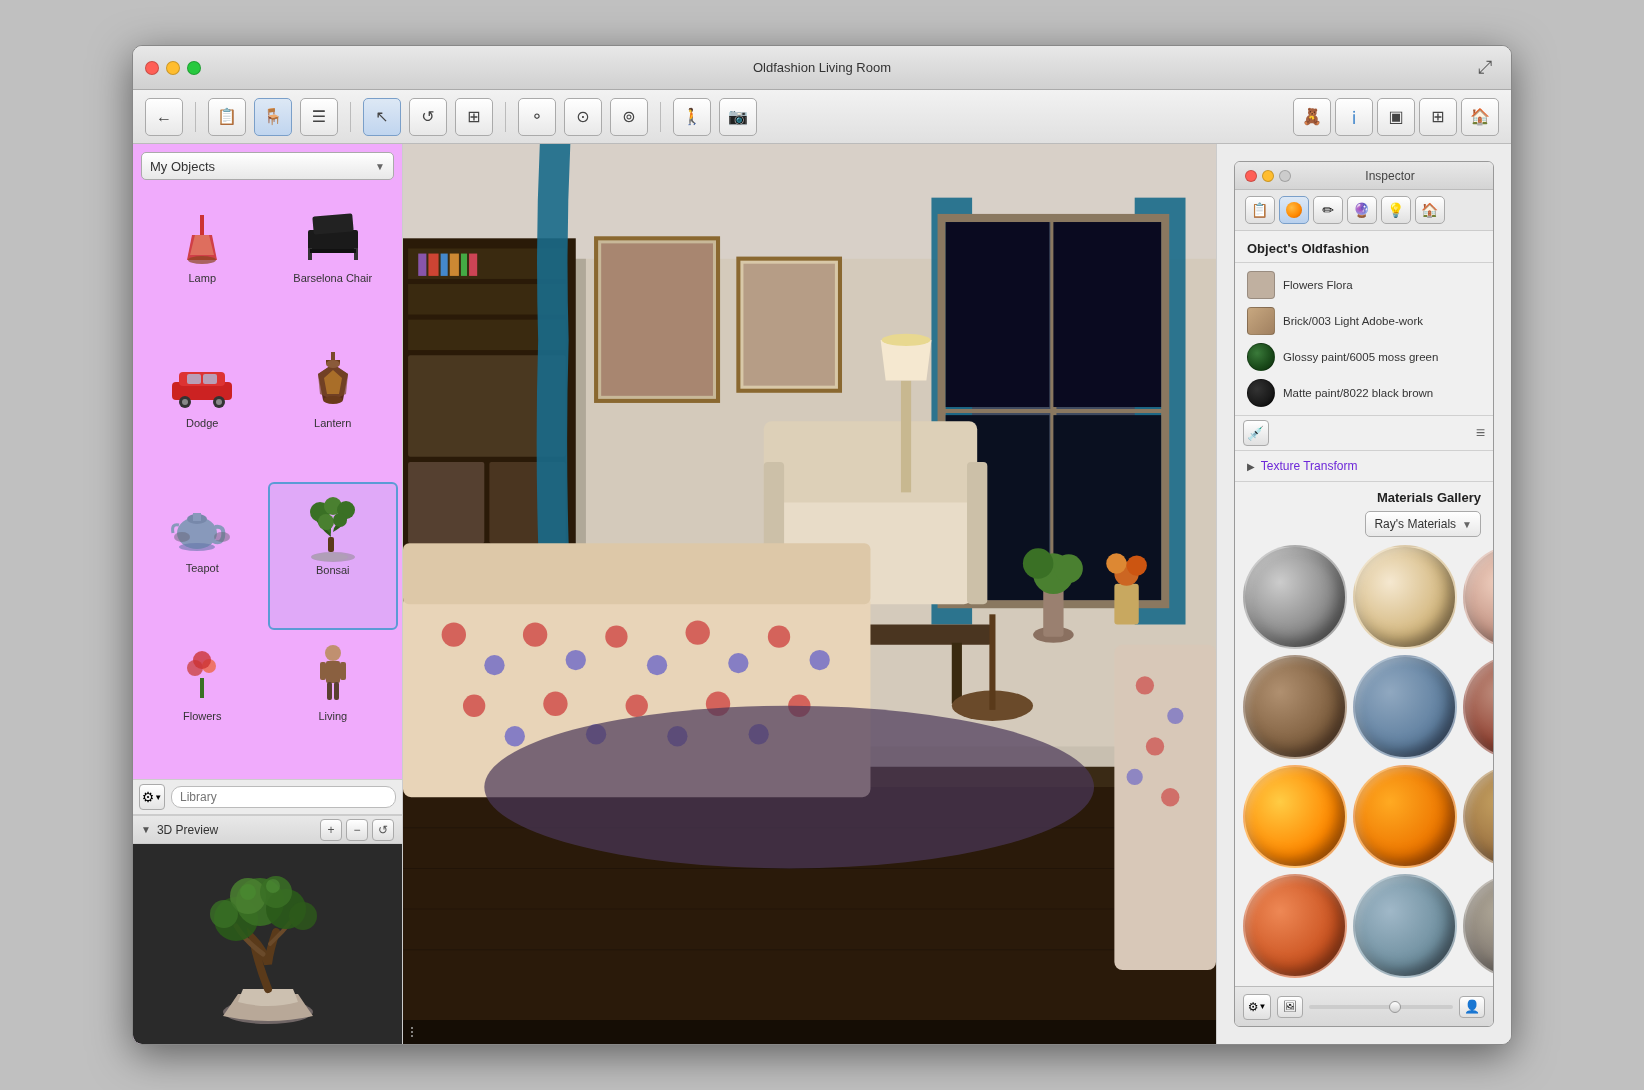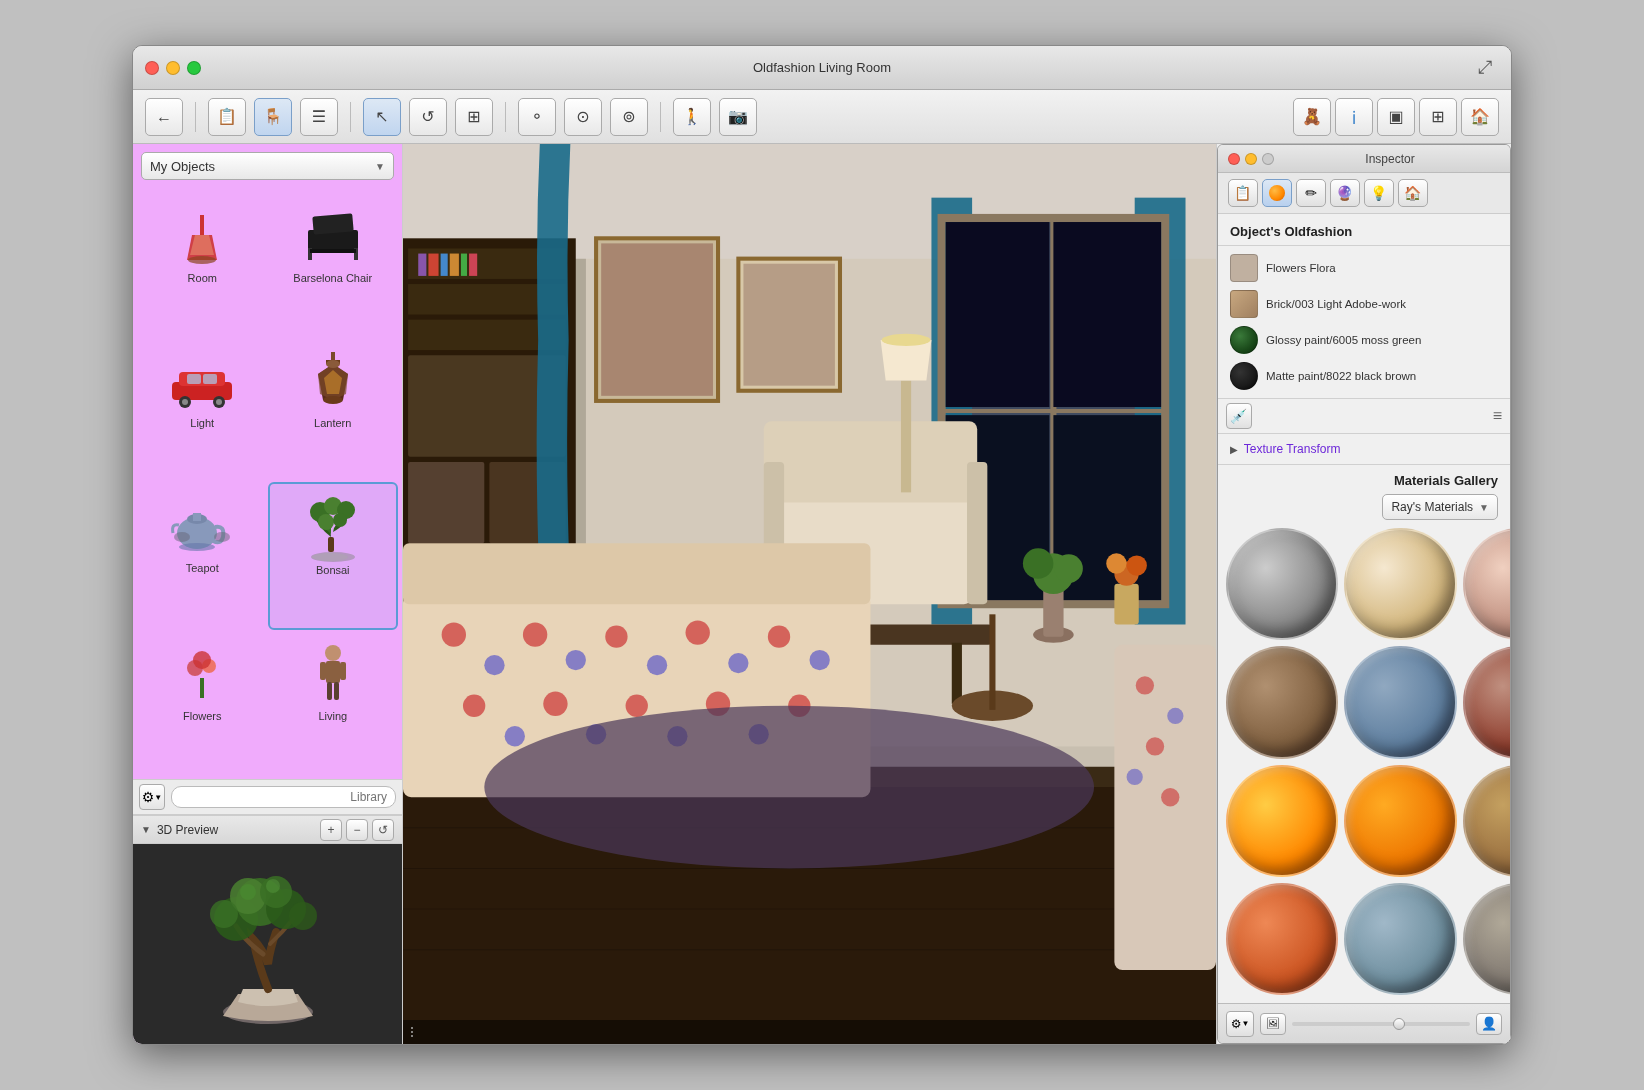--- a/index.html
+++ b/index.html
@@ -203,21 +203,20 @@
     }
     .search-field {
       flex: 1;
       height: 22px;
       border: 1px solid #bbb;
       border-radius: 10px;
       background: #fff;
       padding: 0 8px;
       font-size: 12px;
       color: #999;
-      text-align: right;
     }
     
     .preview-panel {
       border-top: 1px solid #ccc;
       background: #f5f5f5;
     }
     .preview-header {
       height: 28px;
       background: linear-gradient(to bottom, #e8e8e8, #d8d8d8);
       border-bottom: 1px solid #ccc;
@@ -301,21 +300,21 @@
       border-left: 1px solid #ccc;
       display: flex;
       flex-direction: column;
       flex-shrink: 0;
     }
     
     .inspector-window {
       background: #f0f0f0;
       border: 1px solid #999;
       border-radius: 6px;
-      margin: 0;
+      margin: 17px;
       display: flex;
       flex-direction: column;
       height: 100%;
       overflow: hidden;
     }
     .inspector-title-bar {
       height: 28px;
       background: linear-gradient(to bottom, #e8e8e8, #d4d4d4);
       border-bottom: 1px solid #bbb;
       display: flex;
@@ -690,21 +689,21 @@
 
         <div class="object-item">
           <div class="object-thumb">
             <svg width="70" height="60" viewBox="0 0 70 60">
               <polygon points="25,30 45,30 50,55 20,55" fill="#cc3333" opacity="0.9"></polygon>
               <rect x="33" y="10" width="4" height="20" fill="#cc3333"></rect>
               <ellipse cx="35" cy="55" rx="14" ry="4" fill="#8a4420" opacity="0.7"></ellipse>
               <polygon points="28,30 42,30 47,50 23,50" fill="rgba(255,220,150,0.3)"></polygon>
             </svg>
           </div>
-          <span class="object-label">Room</span>
+          <span class="object-label">Lamp</span>
         </div>
 
         <div class="object-item">
           <div class="object-thumb">
             <svg width="70" height="60" viewBox="0 0 70 60">
               <rect x="10" y="25" width="50" height="20" fill="#1a1a1a" rx="2"></rect>
               <rect x="15" y="10" width="40" height="18" fill="#222" rx="2" transform="rotate(-5 35 19)"></rect>
               <rect x="10" y="43" width="4" height="12" fill="#333"></rect>
               <rect x="56" y="43" width="4" height="12" fill="#333"></rect>
               <rect x="12" y="44" width="46" height="4" fill="#111"></rect>
@@ -719,21 +718,21 @@
               <rect x="5" y="32" width="60" height="18" fill="#cc2222" rx="4"></rect>
               <rect x="12" y="22" width="46" height="14" fill="#dd3333" rx="4"></rect>
               <circle cx="18" cy="52" r="6" fill="#333"></circle>
               <circle cx="52" cy="52" r="6" fill="#333"></circle>
               <circle cx="18" cy="52" r="3" fill="#888"></circle>
               <circle cx="52" cy="52" r="3" fill="#888"></circle>
               <rect x="20" y="24" width="14" height="10" fill="#aaccee" opacity="0.7" rx="2"></rect>
               <rect x="36" y="24" width="14" height="10" fill="#aaccee" opacity="0.7" rx="2"></rect>
             </svg>
           </div>
-          <span class="object-label">Light</span>
+          <span class="object-label">Dodge</span>
         </div>
 
         <div class="object-item">
           <div class="object-thumb">
             <svg width="70" height="60" viewBox="0 0 70 60">
               <rect x="33" y="2" width="4" height="8" fill="#7a4a2a"></rect>
               <rect x="28" y="10" width="14" height="4" fill="#6a3a1a"></rect>
               <polygon points="35,14 50,24 45,50 25,50 20,24" fill="#5a2a1a"></polygon>
               <polygon points="35,14 50,24 48,44 35,50 22,44 20,24" fill="#7a4a2a" opacity="0.7"></polygon>
               <ellipse cx="35" cy="14" rx="7" ry="4" fill="#8a5a3a"></ellipse>

